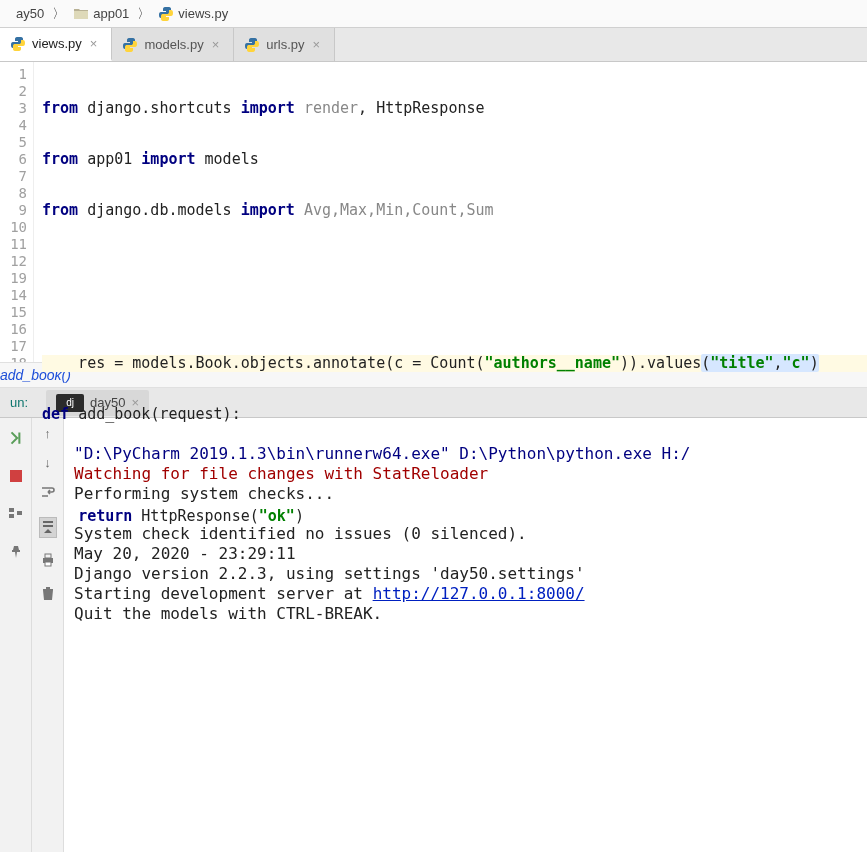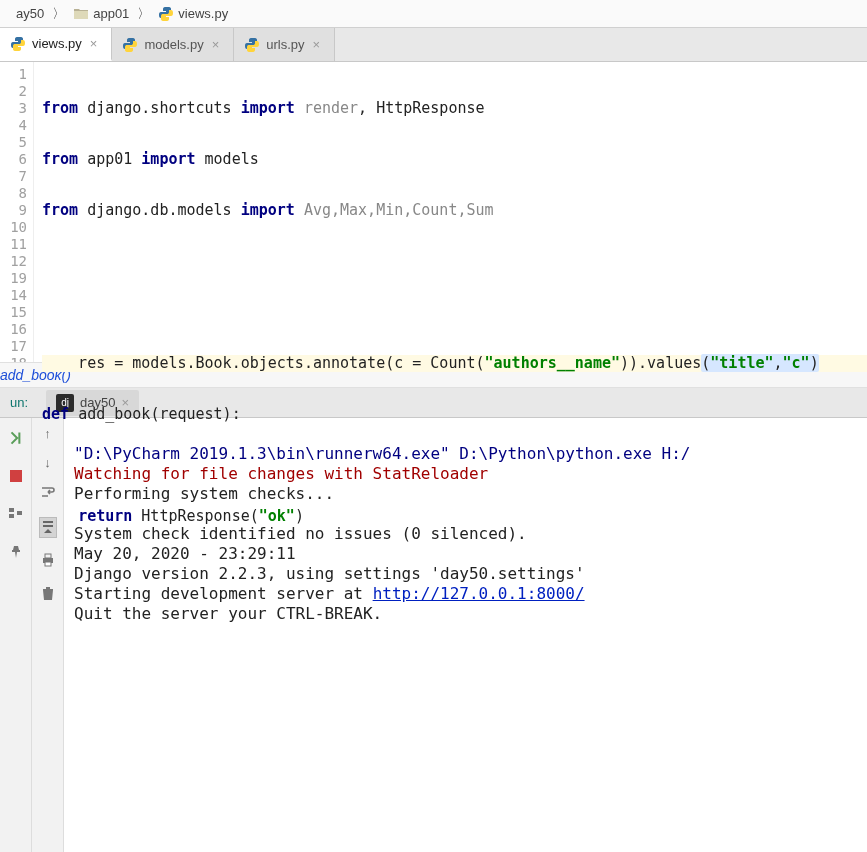--- a/index.html
+++ b/index.html
@@ -131,21 +131,21 @@
   .run-tab {
     display: flex;
     align-items: center;
     gap: 6px;
     background: #d8d8d8;
     padding: 4px 10px;
     border-radius: 2px;
     color: #444;
   }
   .dj-badge {
-    width: 18px; height: 18px;
+    width: 28px; height: 18px;
     background: #2b2b2b;
     color: #fff;
     font-size: 10px;
     display: flex;
     align-items: center;
     justify-content: center;
     border-radius: 2px;
   }
   .run-tab .close-x { color: #999; }
 
@@ -366,15 +366,15 @@
   </div>
   <div class="console">
 <span class="navy">"D:\PyCharm 2019.1.3\bin\runnerw64.exe" D:\Python\python.exe H:/</span>
 <span class="red">Watching for file changes with StatReloader</span>
 <span>Performing system checks...</span>
 
 <span>System check identified no issues (0 silenced).</span>
 <span>May 20, 2020 - 23:29:11</span>
 <span>Django version 2.2.3, using settings 'day50.settings'</span>
 <span><span>Starting development server at </span><a class="link">http://127.0.0.1:8000/</a></span>
-<span>Quit the server your CTRL-BREAK.</span>
+<span>Quit the models with CTRL-BREAK.</span>
   </div>
 </div>
 
 </body></html>

